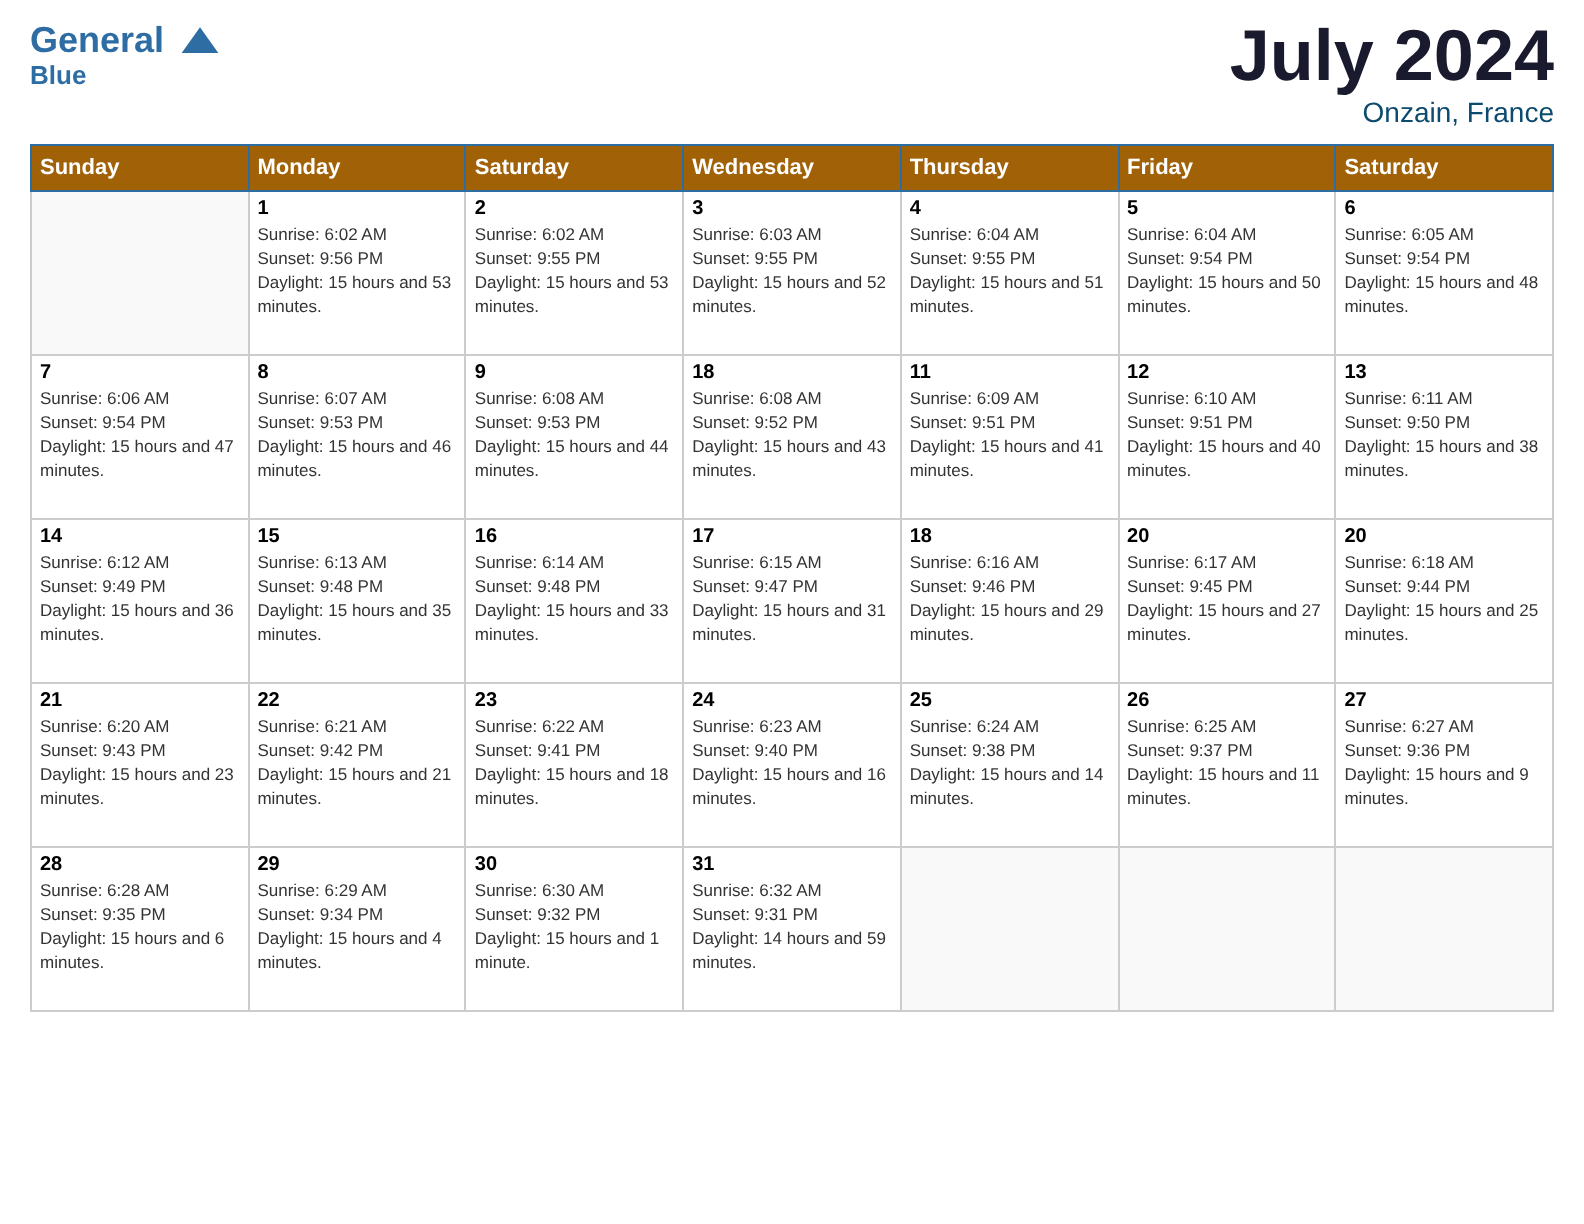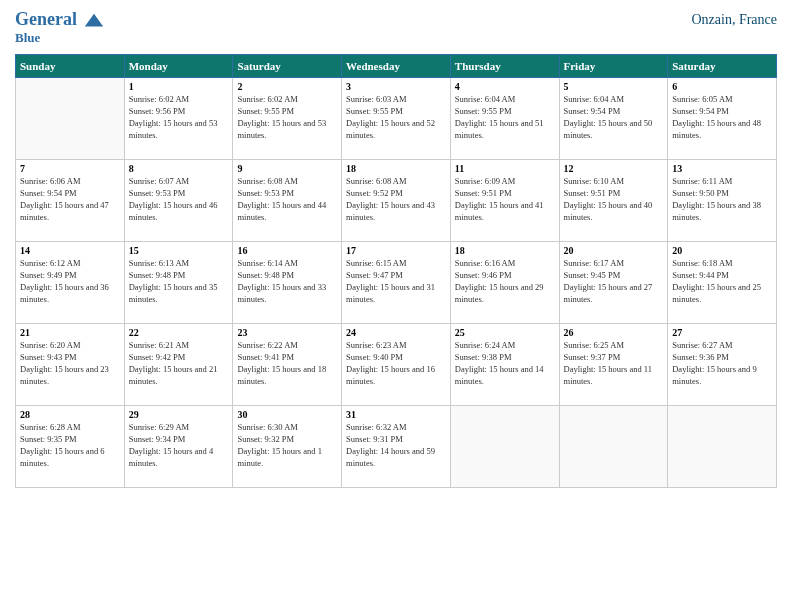--- a/index.html
+++ b/index.html
@@ -7,21 +7,20 @@
       width: 792px;
       height: 612px;
       font-family: Arial, sans-serif;
       background: #fff;
       overflow: hidden;
     }
     .page {
       width: 792px;
       height: 612px;
       padding: 10px 15px;
-      font-family: Liberation Serif, serif;
     }
     .header {
       display: flex;
       justify-content: space-between;
       align-items: flex-start;
       margin-bottom: 8px;
     }
     .logo {
       display: flex;
       align-items: center;
@@ -53,21 +52,21 @@
       font-size: 14px;
       color: #0c4a6e;
       margin-top: 2px;
     }
     .calendar {
       width: 100%;
       border-collapse: collapse;
       font-size: 9.5px;
     }
     .calendar th {
-      background: #0f766e;
+      background: #a16207;
       color: #fff;
       padding: 5px 4px;
       text-align: left;
       font-size: 11px;
       font-weight: bold;
       border: 1px solid #2e6da4;
     }
     .calendar td {
       border: 1px solid #ccc;
       vertical-align: top;
@@ -102,20 +101,21 @@
             <span>General</span>
             <svg class="logo-icon" viewBox="0 0 24 24" style="display:inline-block;vertical-align:middle;margin-left:2px;">
               <polygon points="2,18 12,4 22,18" fill="#2e6da4"></polygon>
             </svg>
           </span>
         </div>
         <div style="color:#2e6da4;font-size:13px;font-weight:bold;margin-top:-2px;">Blue</div>
       </div>
     </div>
     <div class="title-block">
+      <div class="month-title">July 2024</div>
       <div class="location">Onzain, France</div>
     </div>
   </div>
 
   <table class="calendar">
     <thead>
       <tr>
         <th>Sunday</th>
         <th>Monday</th>
         <th>Saturday</th>

